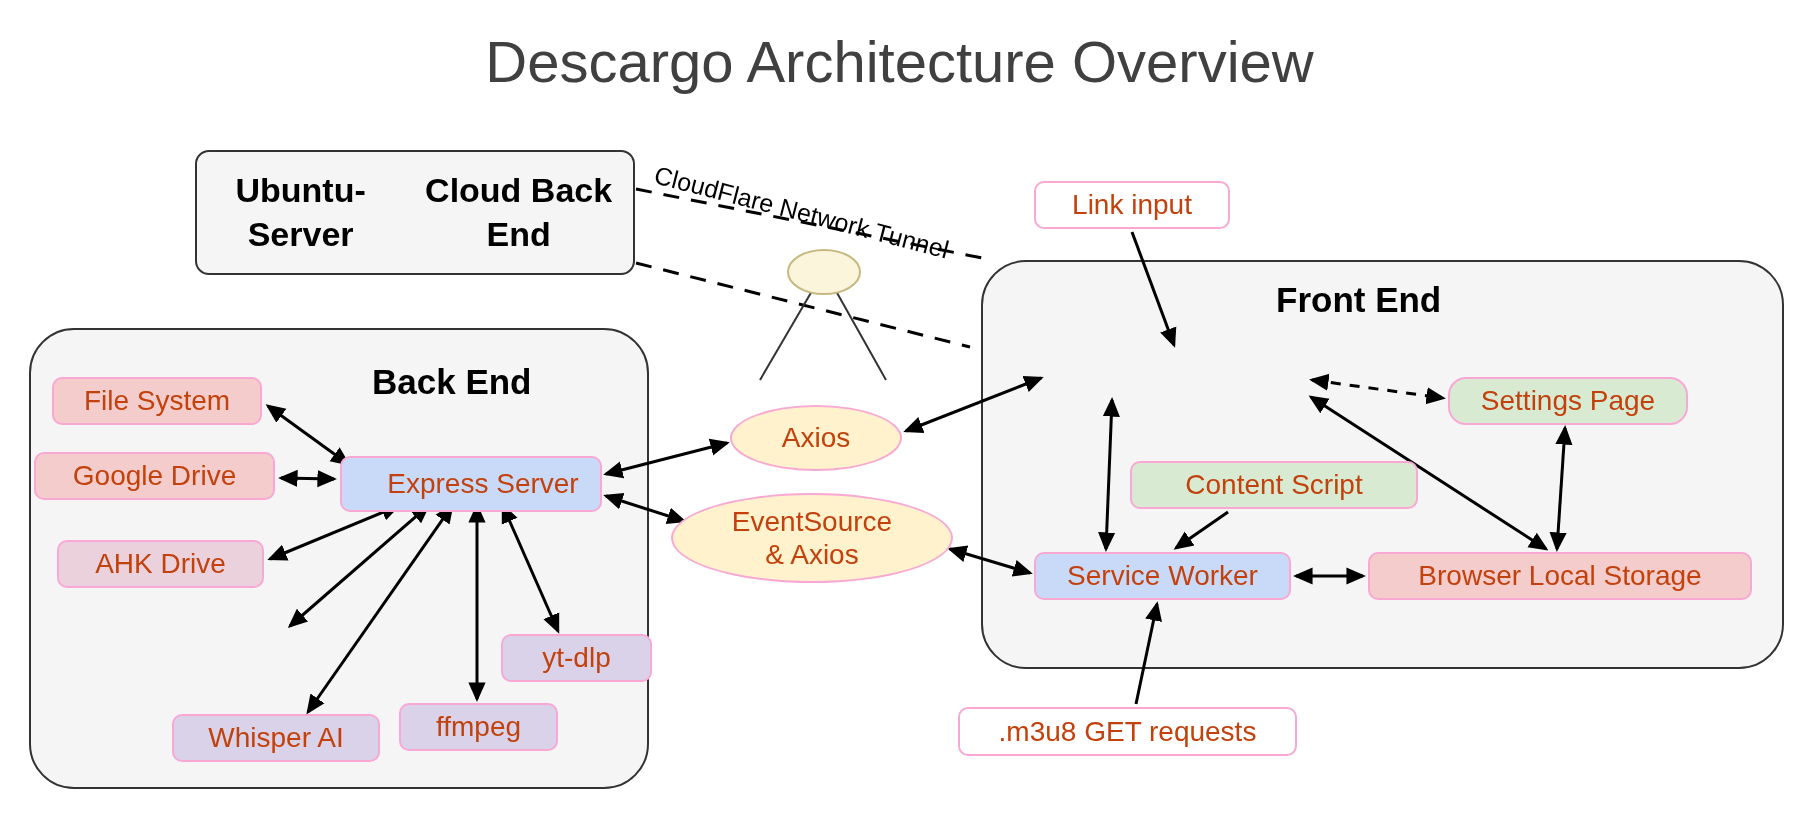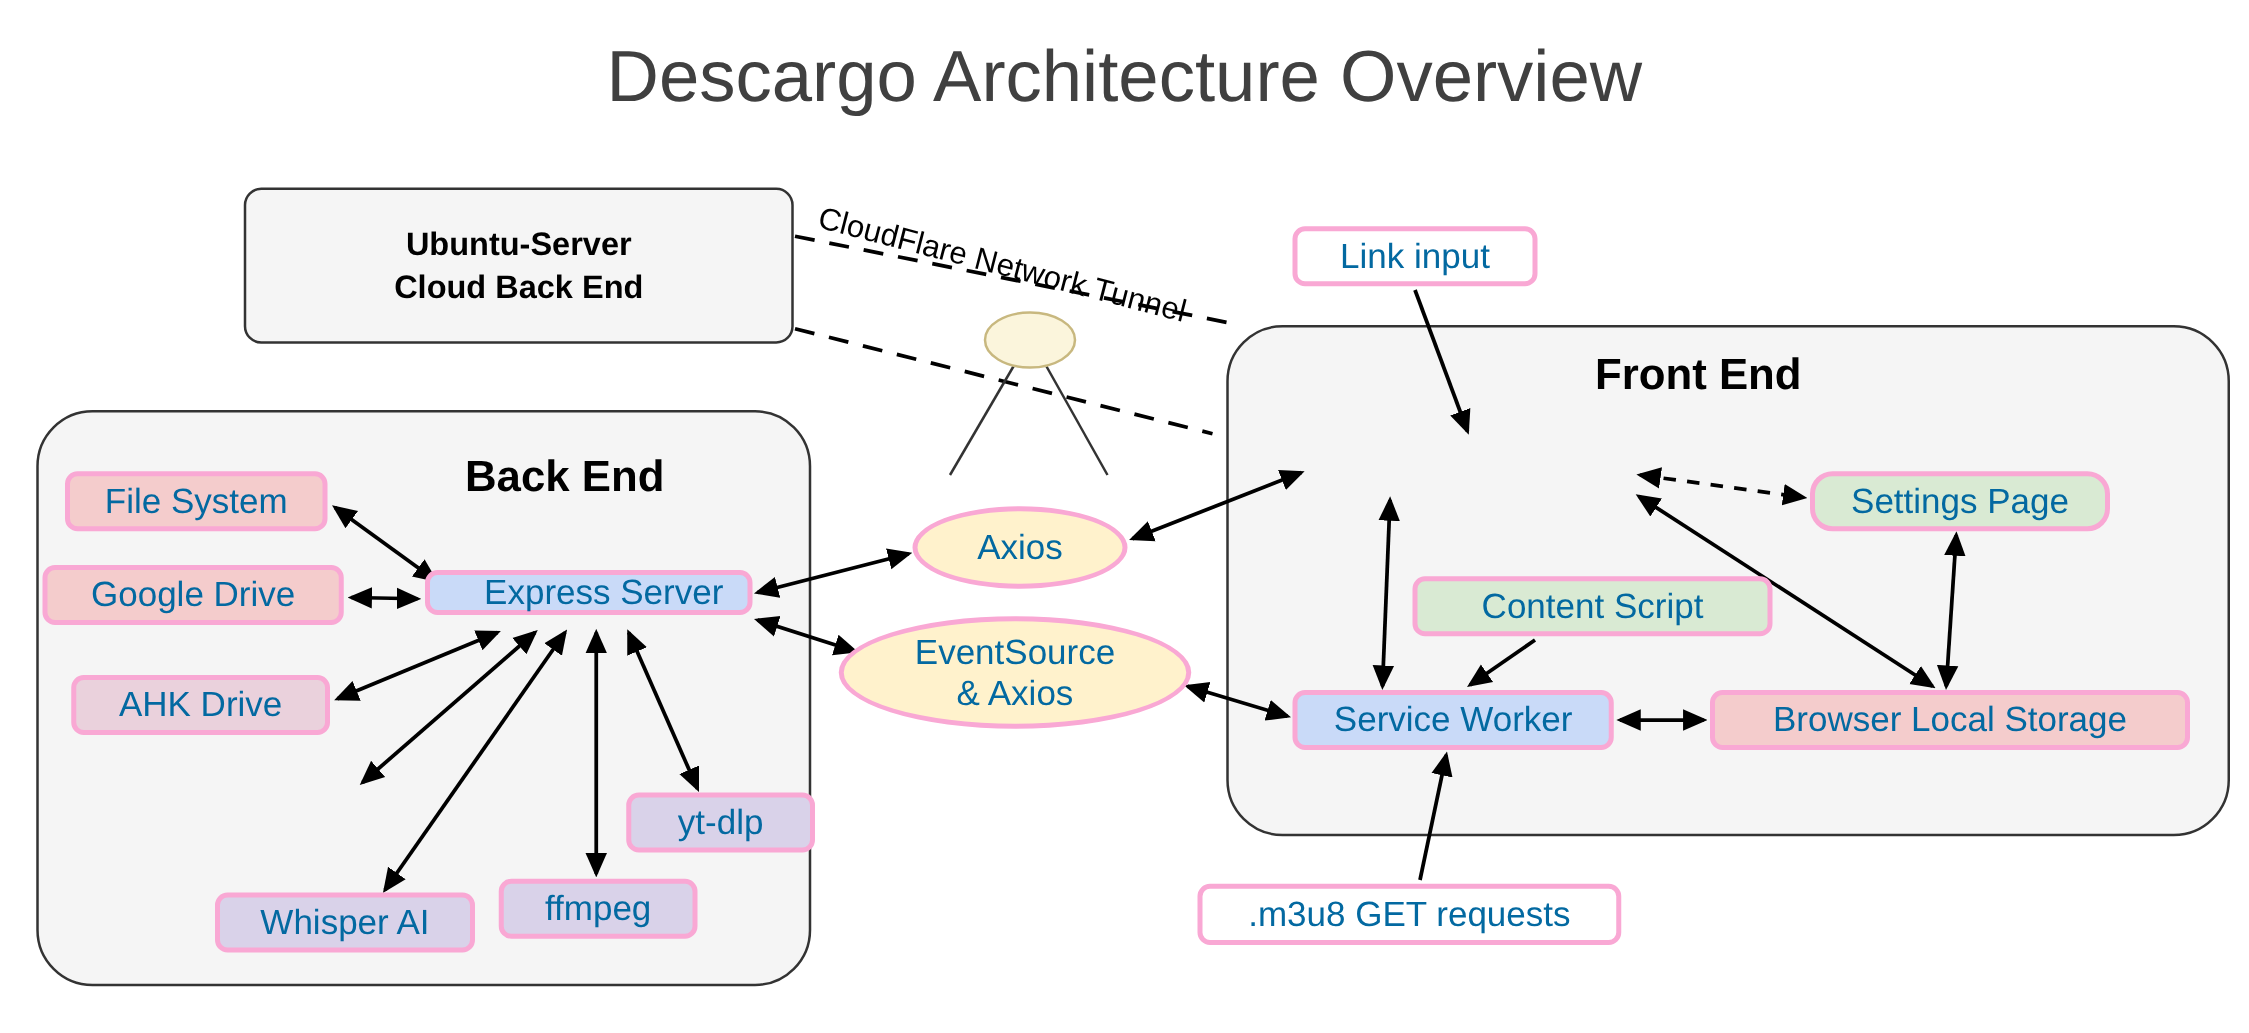--- a/index.html
+++ b/index.html
@@ -19,52 +19,52 @@
   }
   #back-end-group { left:29px; top:328px; width:620px; height:461px; }
   #front-end-group { left:981px; top:260px; width:803px; height:409px; }
   .group-title { position:absolute; font-size:35px; font-weight:bold; color:#000; }
   #back-end-title { left:372px; top:362px; }
   #front-end-title { left:1276px; top:280px; }
 
   #ubuntu-box {
     position:absolute; left:195px; top:150px; width:440px; height:125px;
     background:#f5f5f5; border:2px solid #333; border-radius:14px;
-    display:flex; flex-direction:column; align-items:center; justify-content:center;
-    font-size:26px; font-weight:bold; line-height:1.28; text-align:center;
+    display:flex; flex-direction:row; align-items:center; justify-content:center;
+    font-size:34px; font-weight:bold; line-height:1.28; text-align:center;
   }
 
   .tunnel-label {
     position:absolute; left:655px; top:160px;
     font-size:25px; color:#000; white-space:nowrap;
     transform:rotate(14.5deg); transform-origin:left center;
   }
 
   
   svg.edges { position:absolute; left:0; top:0; width:1799px; height:826px; pointer-events:none; }
 
   
   .node {
-    position:absolute; border:4px solid #f9a8d4; border-radius:10px;
+    position:absolute; border:2px solid #f9a8d4; border-radius:10px;
     display:flex; align-items:center; justify-content:center;
-    font-size:28px; color:#0369a1; text-align:center; white-space:nowrap;
+    font-size:28px; color:#c2410c; text-align:center; white-space:nowrap;
   }
   .ellipse { border-radius:50%; }
   .pink   { background:#f4cccc; }
   .rose   { background:#ead1dc; }
   .blue   { background:#c9daf8; }
   .green  { background:#d9ead3; }
   .purple { background:#d9d2e9; }
   .teal   { background:#d0e0e3; }
   .yellow { background:#fff2cc; }
   .white  { background:#ffffff; }
 
   #n-file-system    { left:52px;  top:377px; width:210px; height:48px; }
   #n-google-drive   { left:34px;  top:452px; width:241px; height:48px; }
-  #n-express        { left:340px; top:456px; width:262px; height:36px;padding-left:24px; }
+  #n-express        { left:340px; top:456px; width:262px; height:56px;padding-left:24px; }
   #n-ahk            { left:57px;  top:540px; width:207px; height:48px; }
   #n-shazam         { left:42px;  top:615px; width:243px; height:48px; }
   #n-ytdlp          { left:501px; top:634px; width:151px; height:48px; }
   #n-whisper        { left:172px; top:714px; width:208px; height:48px; }
   #n-ffmpeg         { left:399px; top:703px; width:159px; height:48px; }
   #n-axios          { left:730px; top:405px; width:172px; height:66px; }
   #n-eventsource    { left:671px; top:493px; width:282px; height:90px; line-height:1.18; }
   #n-link-input     { left:1034px; top:181px; width:196px; height:48px; }
   #n-popup          { left:1045px; top:349px; width:262px; height:48px; }
   #n-settings       { left:1448px; top:377px; width:240px; height:48px;border-radius:18px; }

